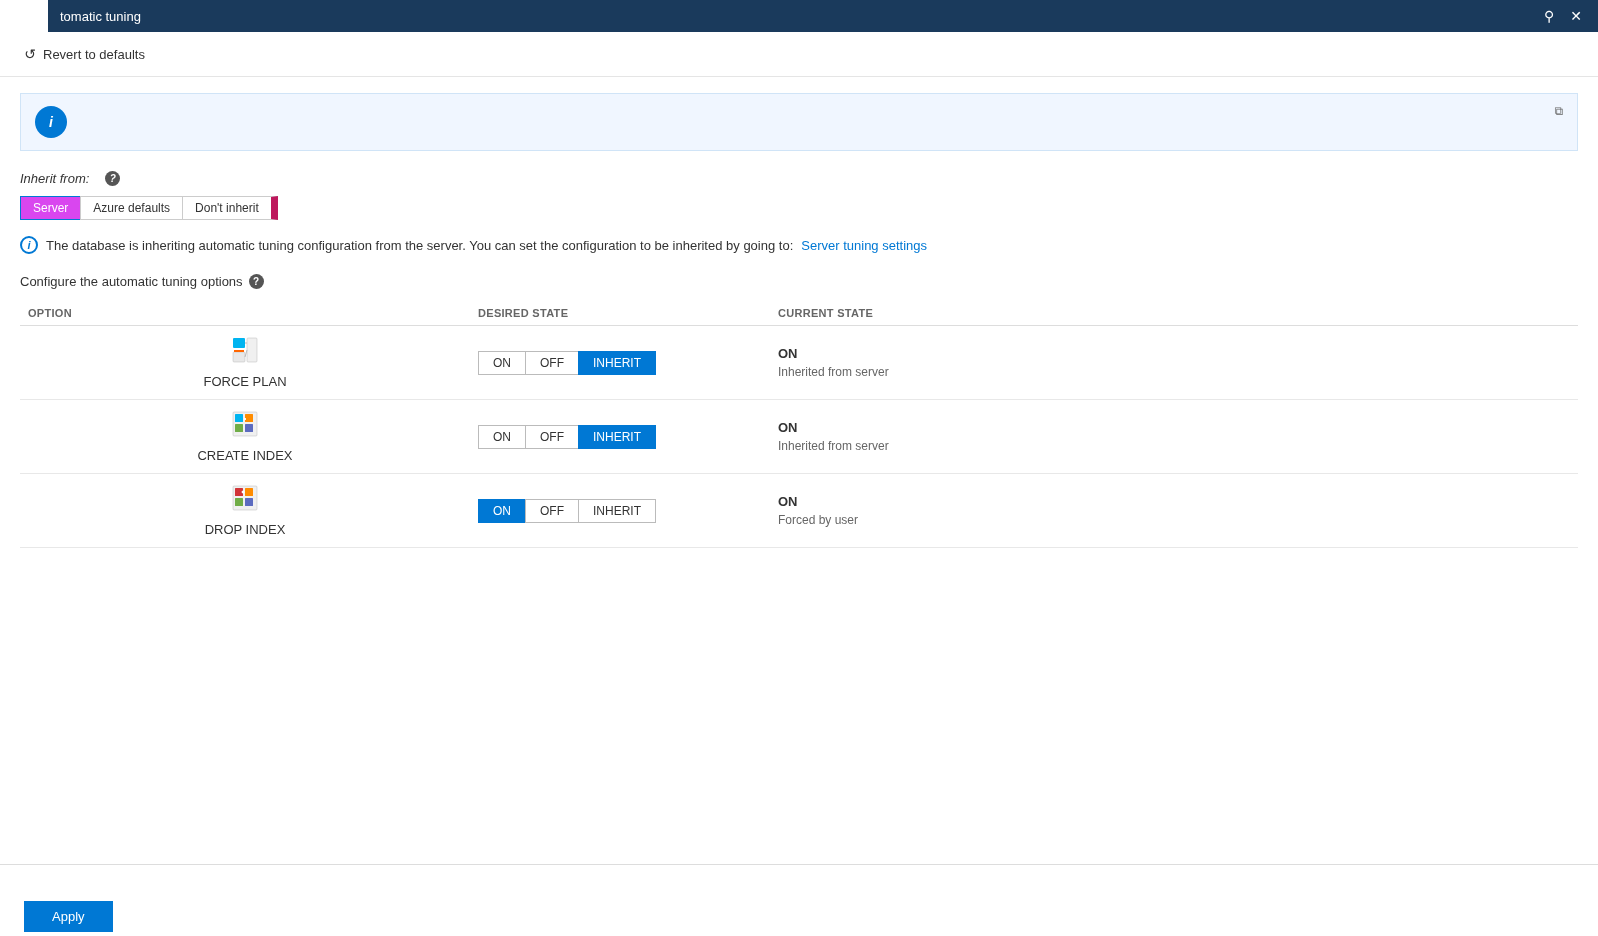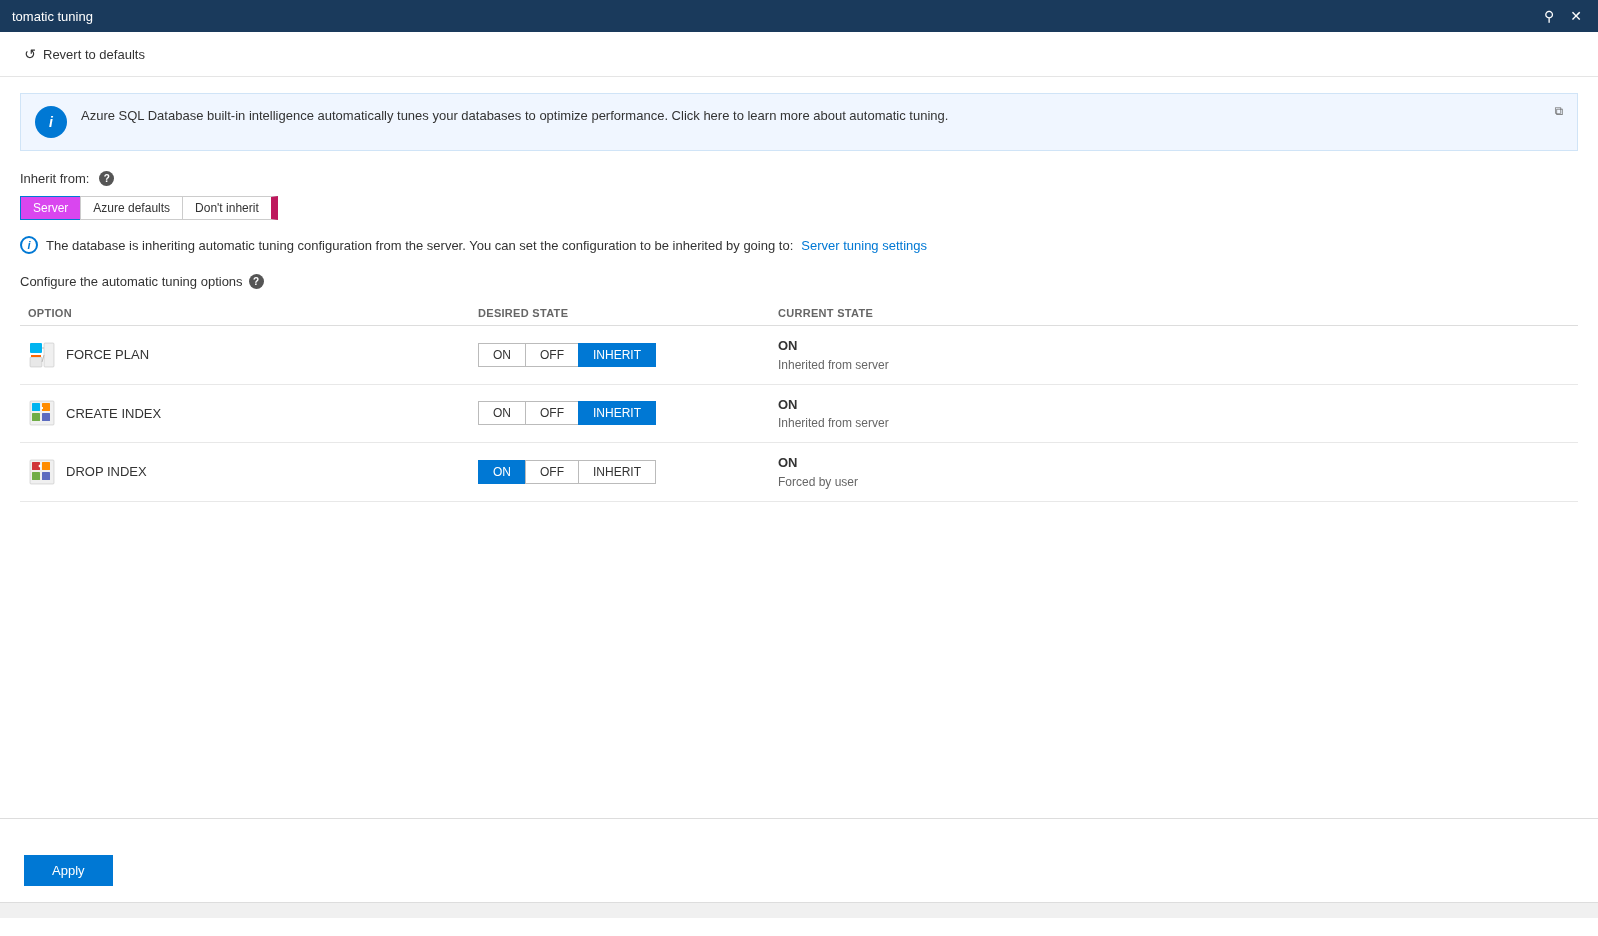--- a/index.html
+++ b/index.html
@@ -12,20 +12,21 @@
     }
     .title-bar {
       background: #1a3a5c;
       color: #fff;
       height: 32px;
       display: flex;
       align-items: center;
       justify-content: space-between;
       padding: 0 12px;
       font-size: 13px;
+      margin-left: 48px;
     }
     .title-bar-controls {
       display: flex;
       gap: 8px;
       align-items: center;
     }
     .title-bar-btn {
       color: #fff;
       background: none;
       border: none;
@@ -96,21 +97,22 @@
       right: 14px;
       color: #666;
       font-size: 12px;
     }
     .section-label {
       font-size: 13px;
       color: #333;
       margin-bottom: 10px;
       display: flex;
       align-items: center;
-      gap: 10px;
+      gap: 16px;
+      font-style: italic;
     }
     .help-icon {
       display: inline-flex;
       align-items: center;
       justify-content: center;
       width: 15px;
       height: 15px;
       border-radius: 50%;
       background: #555;
       color: #fff;
@@ -191,20 +193,21 @@
       padding: 10px 8px;
       border-bottom: 1px solid #e8e8e8;
       vertical-align: middle;
     }
     .option-name {
       display: flex;
       align-items: center;
       gap: 10px;
       font-size: 13px;
       font-weight: 500;
+      flex-direction: column;
     }
     .option-icon {
       width: 28px;
       height: 28px;
       display: flex;
       align-items: center;
       justify-content: center;
       flex-shrink: 0;
     }
     .toggle-group {
@@ -285,21 +288,20 @@
   <button class="toolbar-btn">
     <span class="revert-icon">↺</span>
     <span>Revert to defaults</span>
   </button>
 </div>
 
 <div class="content">
 
   <div class="info-banner">
     <div class="info-icon-circle">i</div>
-    <div class="info-banner-text">Azure SQL Database built-in intelligence automatically tunes your databases to optimize performance. Click here to learn more about automatic tuning.</div>
     <span class="banner-external-icon">⧉</span>
   </div>
 
   <div class="section-label">
     <span>Inherit from:</span>
     <span class="help-icon">?</span>
   </div>
 
   <div class="inherit-buttons">
     <button class="inherit-btn active">Server</button>

